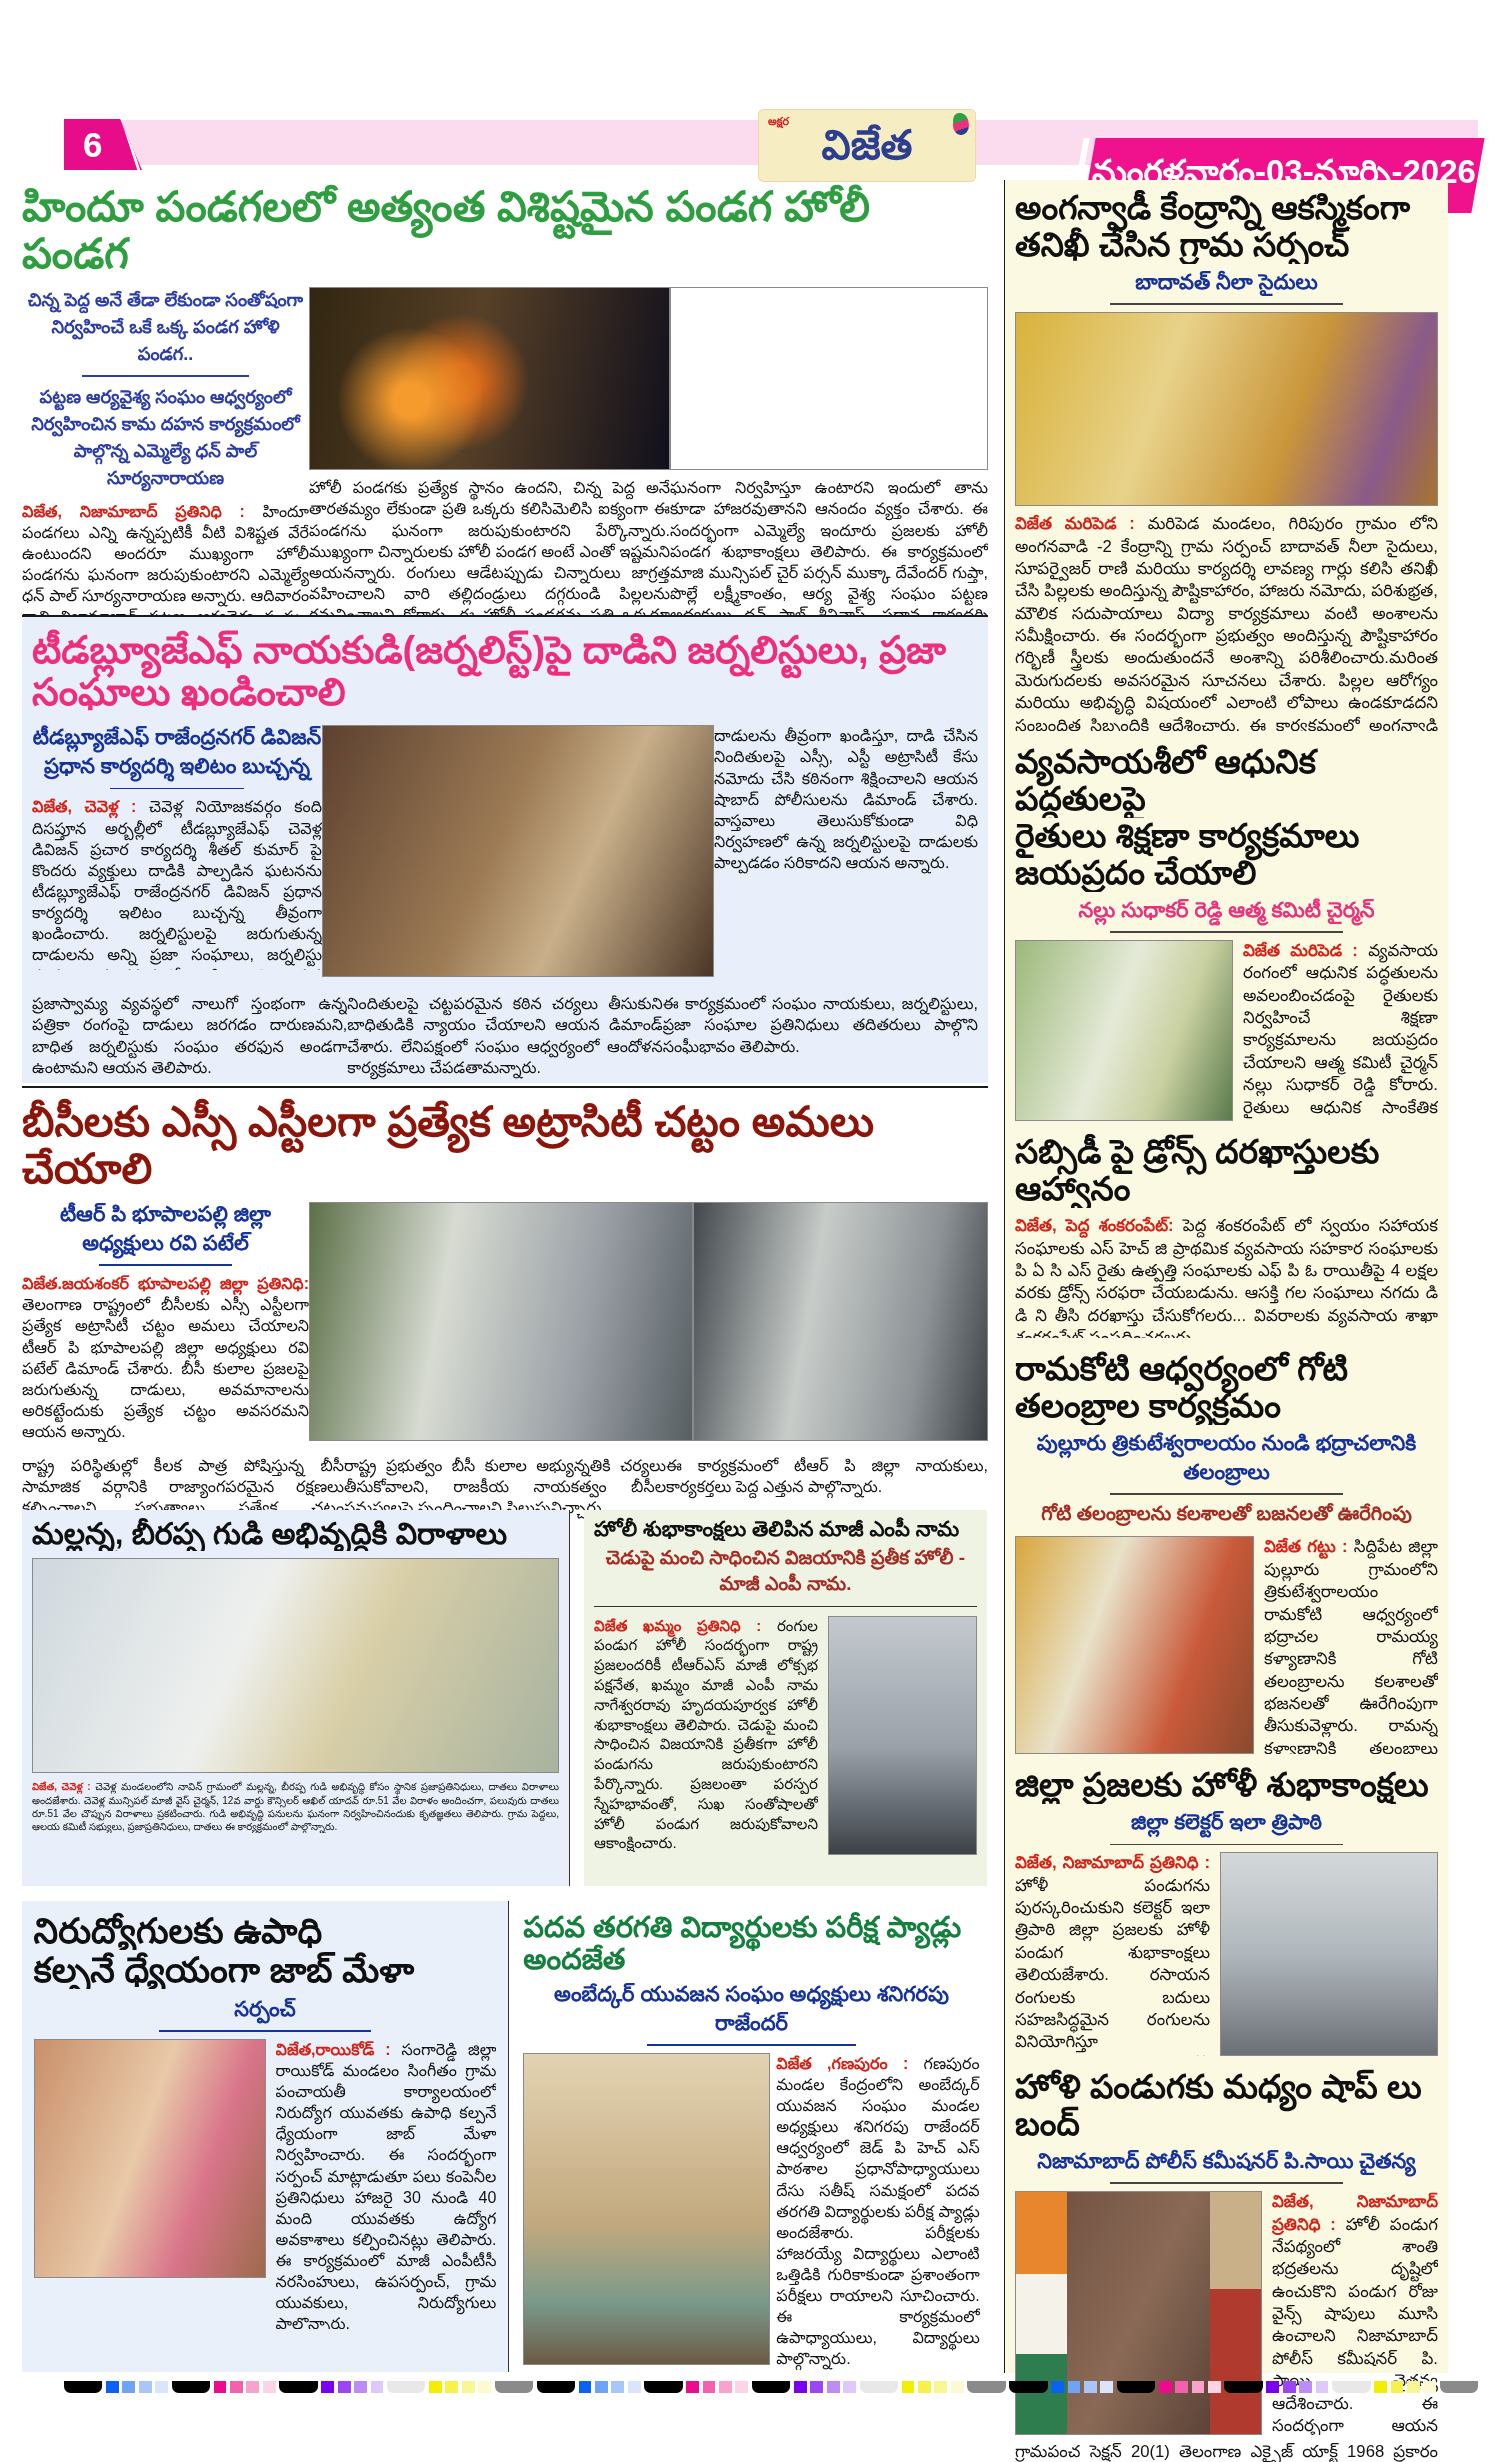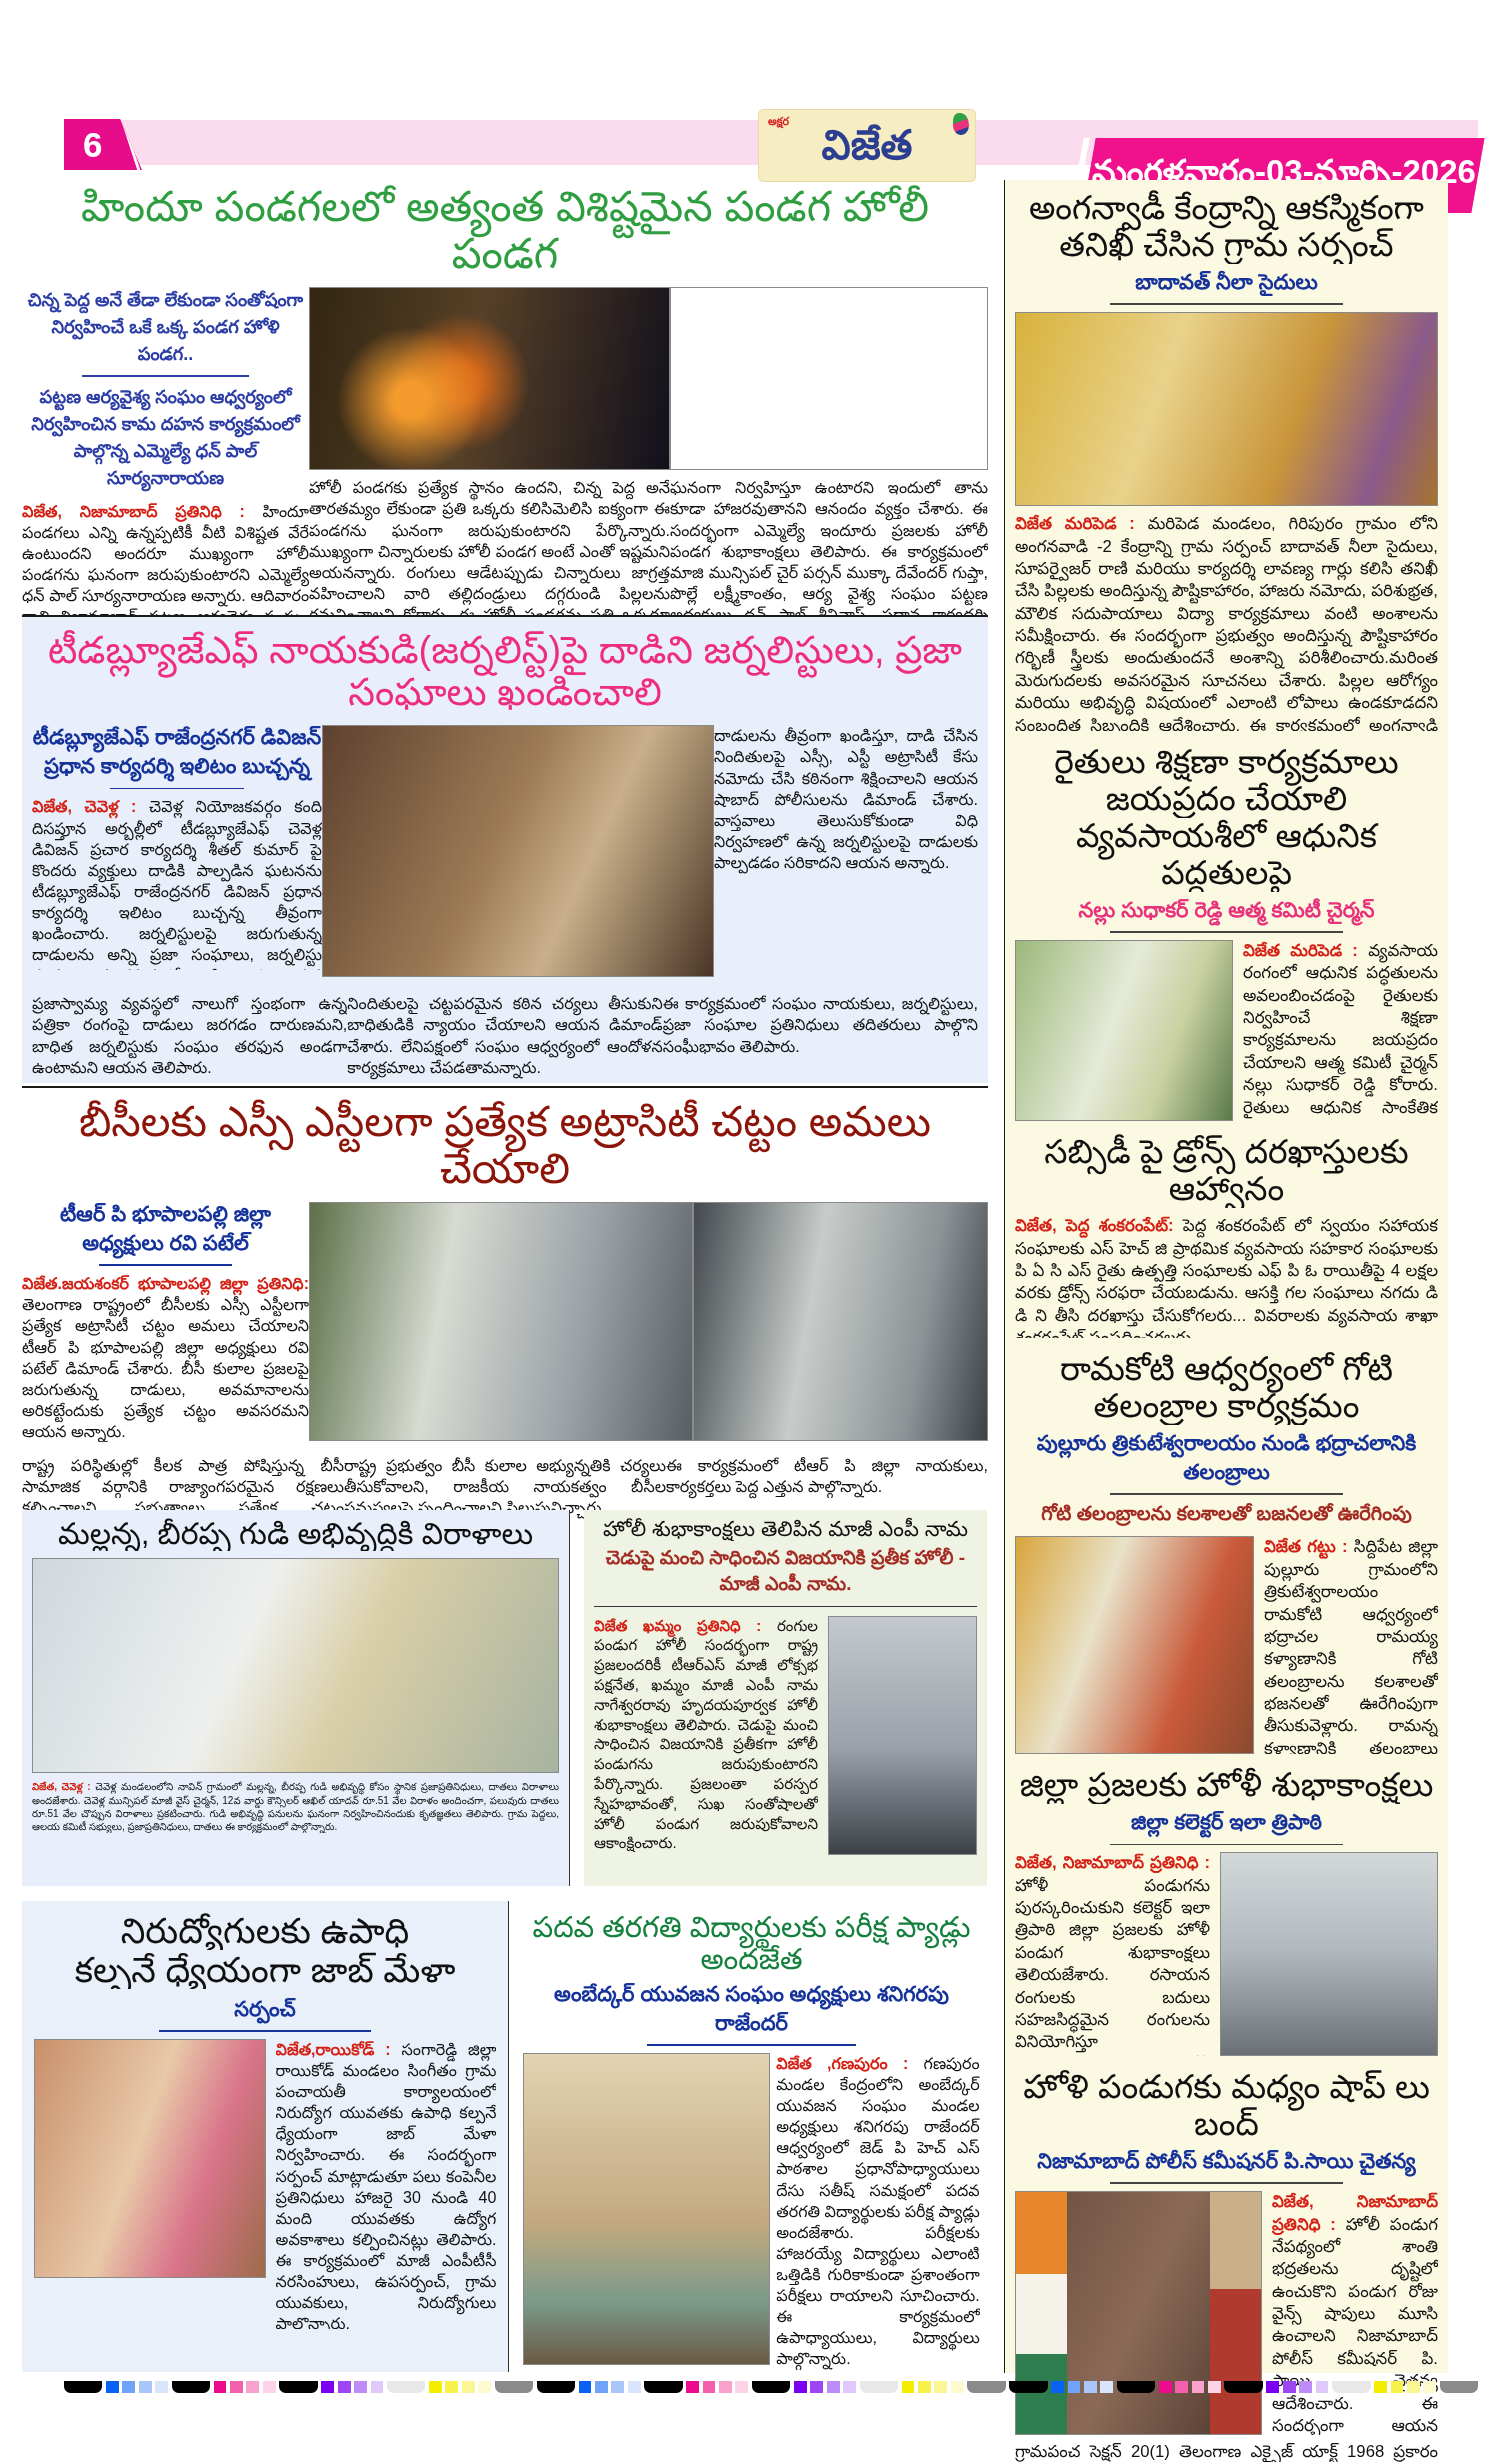--- a/index.html
+++ b/index.html
@@ -19,21 +19,21 @@
   .logo .brush{position:absolute;right:7.3px;top:4.4px;width:16px;height:22px;
                background:linear-gradient(160deg,#2fa044 0 40%,#e8327c 40% 70%,#2b3e92 70% 100%);border-radius:40% 60% 50% 50%;}
   .datebanner{position:absolute;left:1089px;top:138px;width:389px;height:75px;background:#f0118d;
               transform:skewX(-10deg);display:flex;align-items:center;justify-content:center;}
   .datebanner::before{content:"";position:absolute;left:-11.6px;top:0;width:5.8px;height:100%;background:#fff;}
   .datebanner .dtxt{transform:skewX(10deg);color:#ffffff;font-size:33px;font-weight:bold;white-space:nowrap;}
 
   
   .clip{overflow:hidden;}
   .ph{border:0.7px solid #8a8a8a;box-sizing:border-box;}
-  .hl{font-weight:normal;text-align:center;line-height:1.12;}
+  .hl{font-weight:bold;line-height:1.12;}
   .byline{color:#16339c;font-size:21px;font-weight:bold;text-align:center;}
   .byrule{width:46%;height:1.5px;background:#16339c;margin:4.4px auto 7.3px auto;}
   .body{font-size:16px;line-height:1.32;text-align:justify;color:#111;}
   .dl{color:#d42116;font-weight:bold;}
   .section{position:absolute;box-sizing:border-box;}
   .cols{display:flex;}
 
   
   .art1{left:22px;top:183px;width:966px;height:429px;}
   .art1 .hl{color:#2f9e41;font-size:42px;}
@@ -250,22 +250,22 @@
       <div class="rbyline">బాదావత్ నీలా సైదులు</div>
       <div class="rbyrule"></div>
       <div class="ph ph-angan"></div>
       <p class="rtext clip" style="margin:7.3px 0 0 0;max-height:218px;">
         <span class="dl">విజేత మరిపెడ :</span>
         <span>మరిపెడ మండలం, గిరిపురం గ్రామం లోని అంగనవాడి -2 కేంద్రాన్ని గ్రామ సర్పంచ్ బాదావత్ నీలా సైదులు, సూపర్వైజర్ రాణి మరియు కార్యదర్శి లావణ్య గార్లు కలిసి తనిఖీ చేసి పిల్లలకు అందిస్తున్న పౌష్టికాహారం, హాజరు నమోదు, పరిశుభ్రత, మౌలిక సదుపాయాలు విద్యా కార్యక్రమాలు వంటి అంశాలను సమీక్షించారు. ఈ సందర్భంగా ప్రభుత్వం అందిస్తున్న పౌష్టికాహారం గర్భిణీ స్త్రీలకు అందుతుందనే అంశాన్ని పరిశీలించారు.మరింత మెరుగుదలకు అవసరమైన సూచనలు చేశారు. పిల్లల ఆరోగ్యం మరియు అభివృద్ధి విషయంలో ఎలాంటి లోపాలు ఉండకూడదని సంబంధిత సిబ్బందికి ఆదేశించారు. ఈ కార్యక్రమంలో అంగన్వాడి టీచర్ పట్ల రాధ, సిబ్బంది ఉమా,మాజీ ఉపసర్పంచ్ సుమలత,గర్భిణీ స్త్రీలు, బాలింతలు, చిన్నారులు, మహిళలు తదితరులు పాల్గొన్నారు.</span>
       </p>
     </div>
 
     <div class="rsec">
+      <div class="hl clip">వ్యవసాయశీలో ఆధునిక పద్ధతులపై</div>
       <div class="hl clip">రైతులు శిక్షణా కార్యక్రమాలు జయప్రదం చేయాలి</div>
-      <div class="hl clip">వ్యవసాయశీలో ఆధునిక పద్ధతులపై</div>
       <div class="rbyline pink">నల్లు సుధాకర్ రెడ్డి ఆత్మ కమిటీ చైర్మన్</div>
       <div class="rbyrule"></div>
       <div class="cols" style="gap:10px;">
         <div style="width:218px;">
           <div class="ph ph-farm"></div>
         </div>
         <p class="rtext clip" style="flex:1;margin:0;max-height:181px;">
           <span class="dl">విజేత మరిపెడ :</span>
           <span>వ్యవసాయ రంగంలో ఆధునిక పద్ధతులను అవలంబించడంపై రైతులకు నిర్వహించే శిక్షణా కార్యక్రమాలను జయప్రదం చేయాలని ఆత్మ కమిటీ చైర్మన్ నల్లు సుధాకర్ రెడ్డి కోరారు. రైతులు ఆధునిక సాంకేతిక పరిజ్ఞానాన్ని వినియోగించుకుని తక్కువ పెట్టుబడితో అధిక దిగుబడులు సాధించాలని సూచించారు. ఈ సమావేశంలో వ్యవసాయ అధికారులు, ఆత్మ కమిటీ సభ్యులు, రైతులు తదితరులు పాల్గొన్నారు.</span>
         </p>

